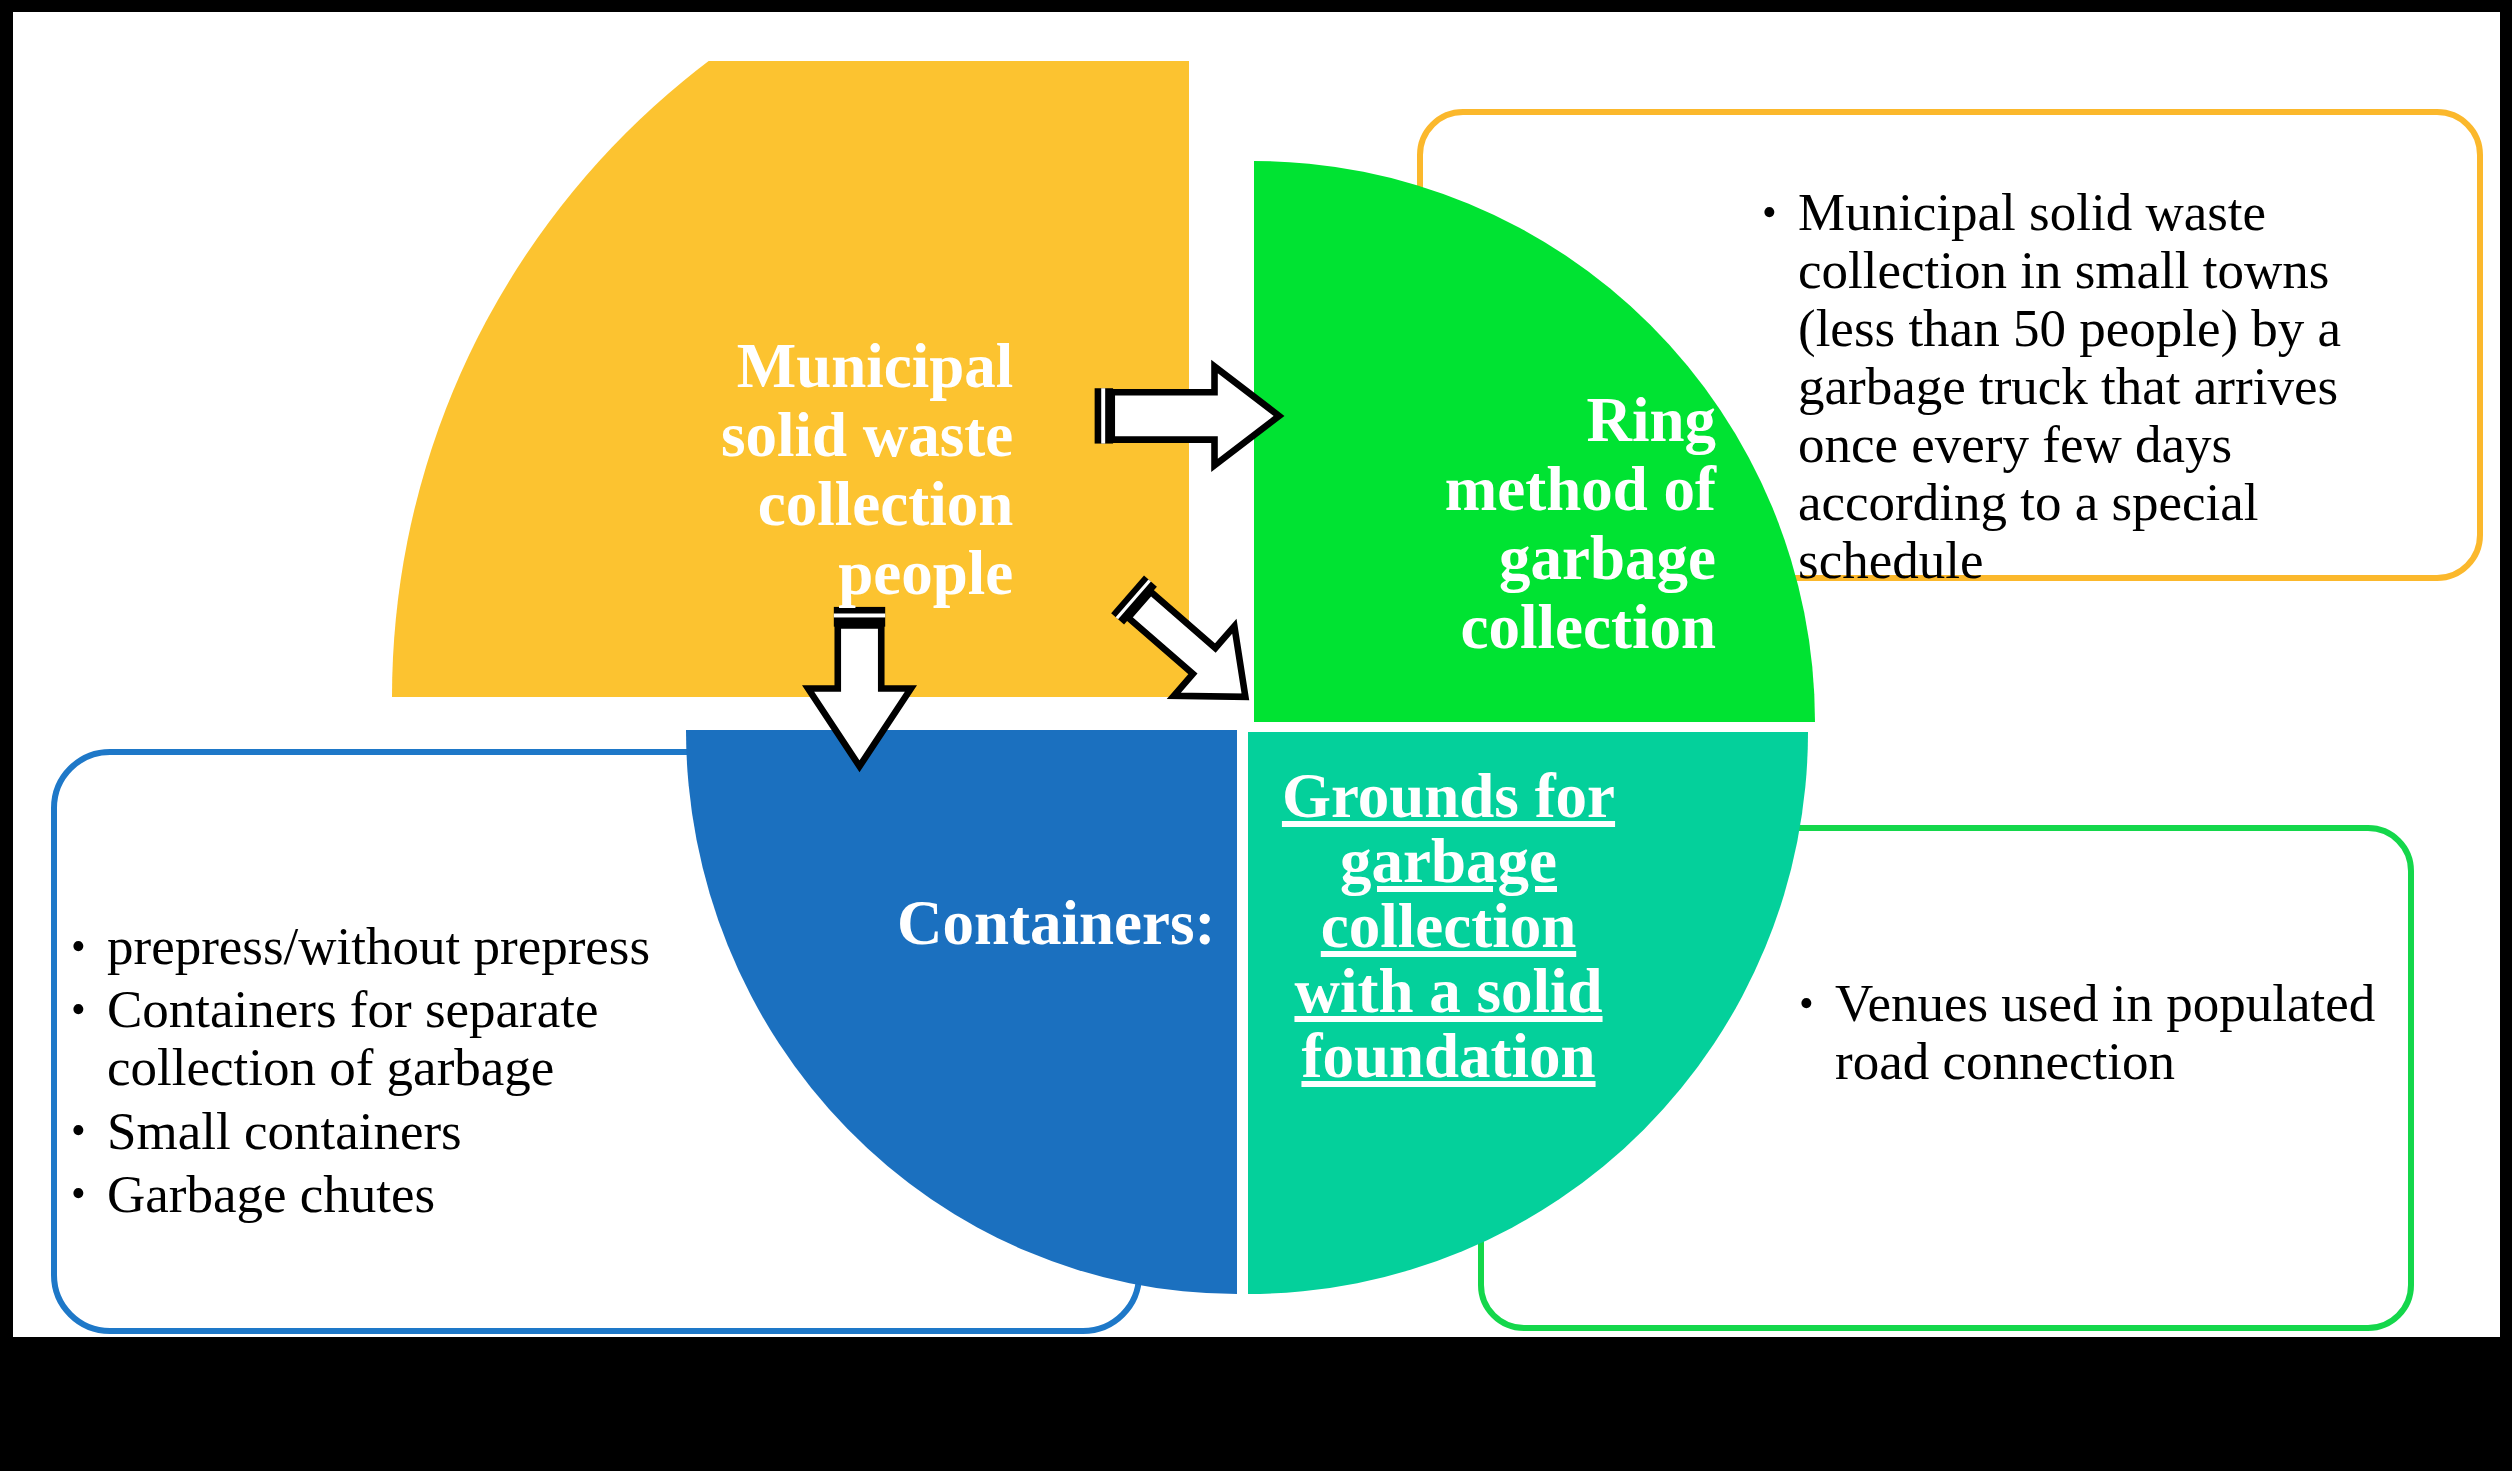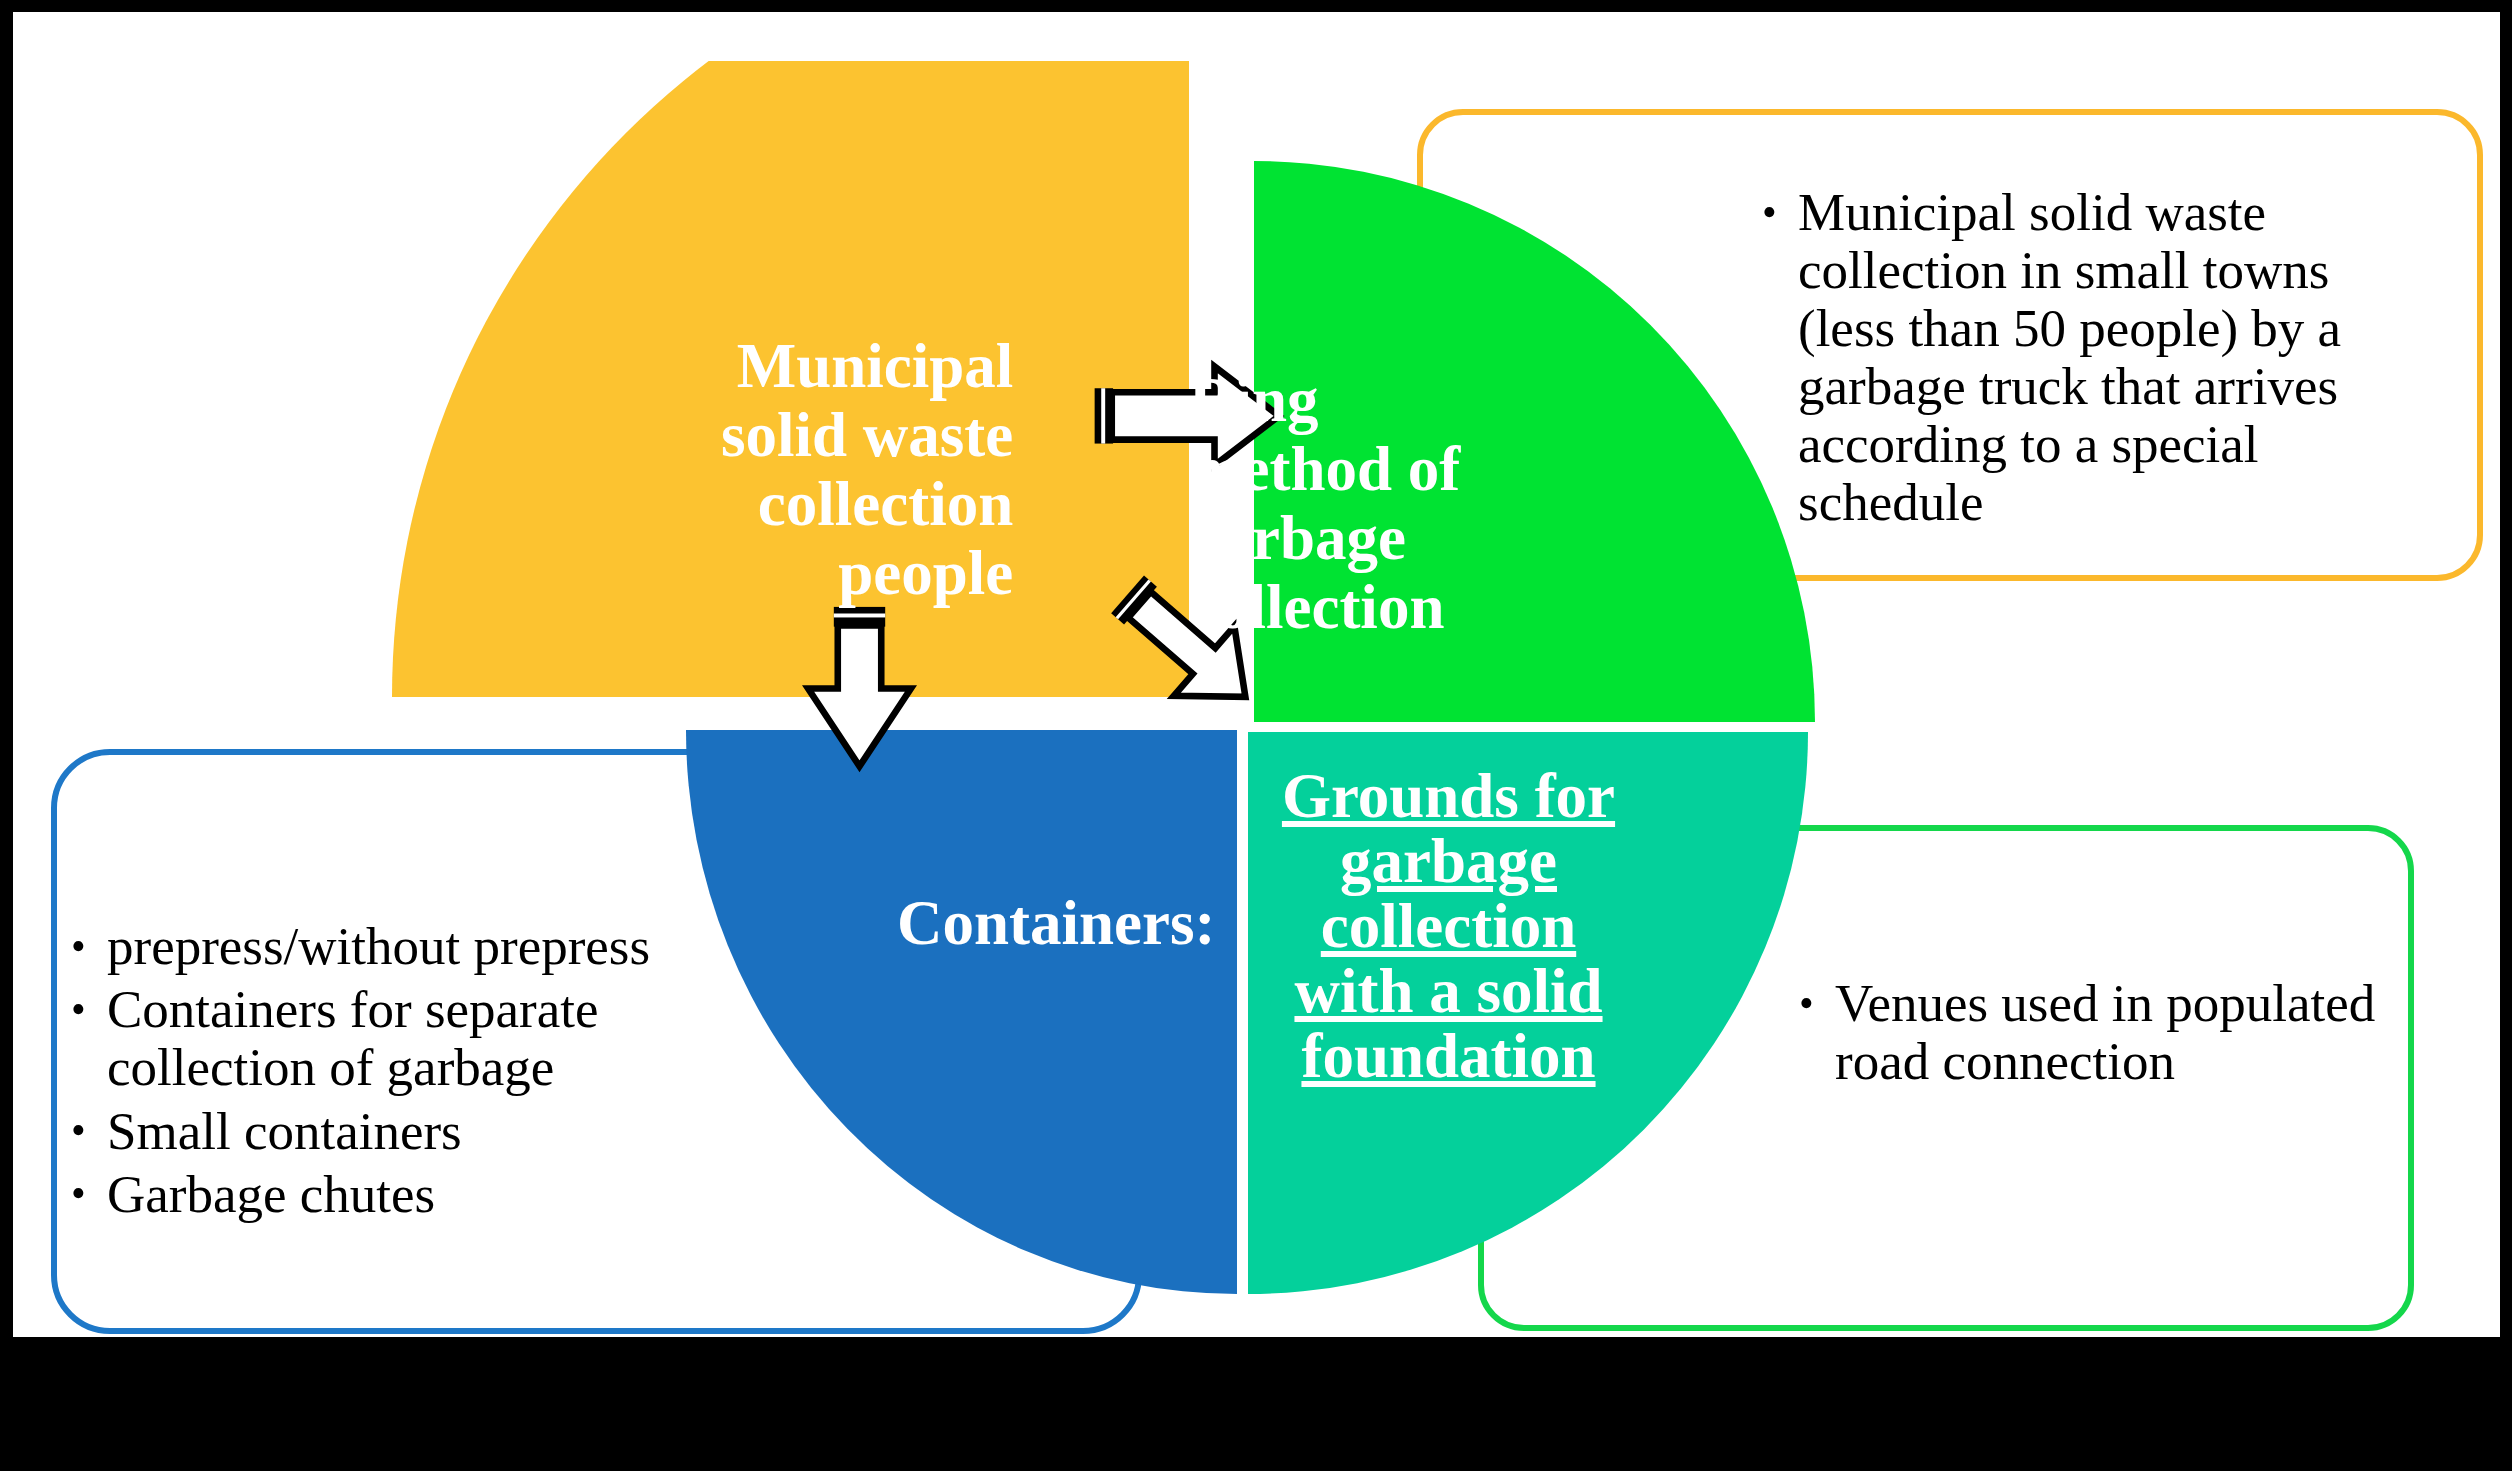--- a/index.html
+++ b/index.html
@@ -12,21 +12,21 @@
   .disc { position:absolute; z-index:2; }
   #disc-methods { left:379px; top:49px; width:797px; height:636px; overflow:hidden; }
   #disc-methods .circle { position:absolute; left:0; top:-161px; width:1594px; height:1594px; border-radius:50%; }
   #disc-ring     { left:1241px; top:149px;  width:561px; height:561px; border-top-right-radius:100% 100%; }
   #disc-containers { left:673px; top:718px; width:551px; height:564px; border-bottom-left-radius:100% 100%; }
   #disc-grounds  { left:1235px; top:720px; width:560px; height:562px; border-bottom-right-radius:100% 100%; }
 
   
   .qlabel { position:absolute; z-index:4; color:#fff; font-weight:bold; font-size:63px; line-height:69px; white-space:nowrap; }
   #label-methods { left:708px; top:320px; text-align:right; }
-  #label-ring { left:1176px; top:354px; width:527px; text-align:left; }
+  #label-ring { left:1176px; top:374px; width:527px; text-align:right; }
   #label-containers { left:884px; top:877px; }
   #label-grounds { left:1172px; top:752px; width:527px; text-align:center; line-height:65px;text-decoration:underline; }
 
   
   .callout { position:absolute; z-index:1; background:#fff; border-style:solid; border-width:6.6px; }
   #note-ring       { left:1404px; top:97px;  width:1066px; height:472px; border-radius:46px; }
   #note-containers { left:38px;   top:737px; width:1091px; height:585px; border-radius:59px; }
   #note-grounds    { left:1465px; top:813px; width:936px; height:506px; border-radius:46px; }
 
   
@@ -83,20 +83,21 @@
     <div>foundation</div>
   </div>
 
   <div class="note-text" id="text-ring-note">
     <div class="bullet-item">
       <span class="bullet-glyph">•</span>
       <div>Municipal solid waste</div>
       <div>collection in small towns</div>
       <div>(less than 50 people) by a</div>
       <div>garbage truck that arrives</div>
+      <div>once every few days</div>
       <div>according to a special</div>
       <div>schedule</div>
     </div>
   </div>
 
   <div class="note-text" id="text-containers-note">
     <div class="bullet-item">
       <span class="bullet-glyph">•</span>
       <div>prepress/without prepress</div>
     </div>

